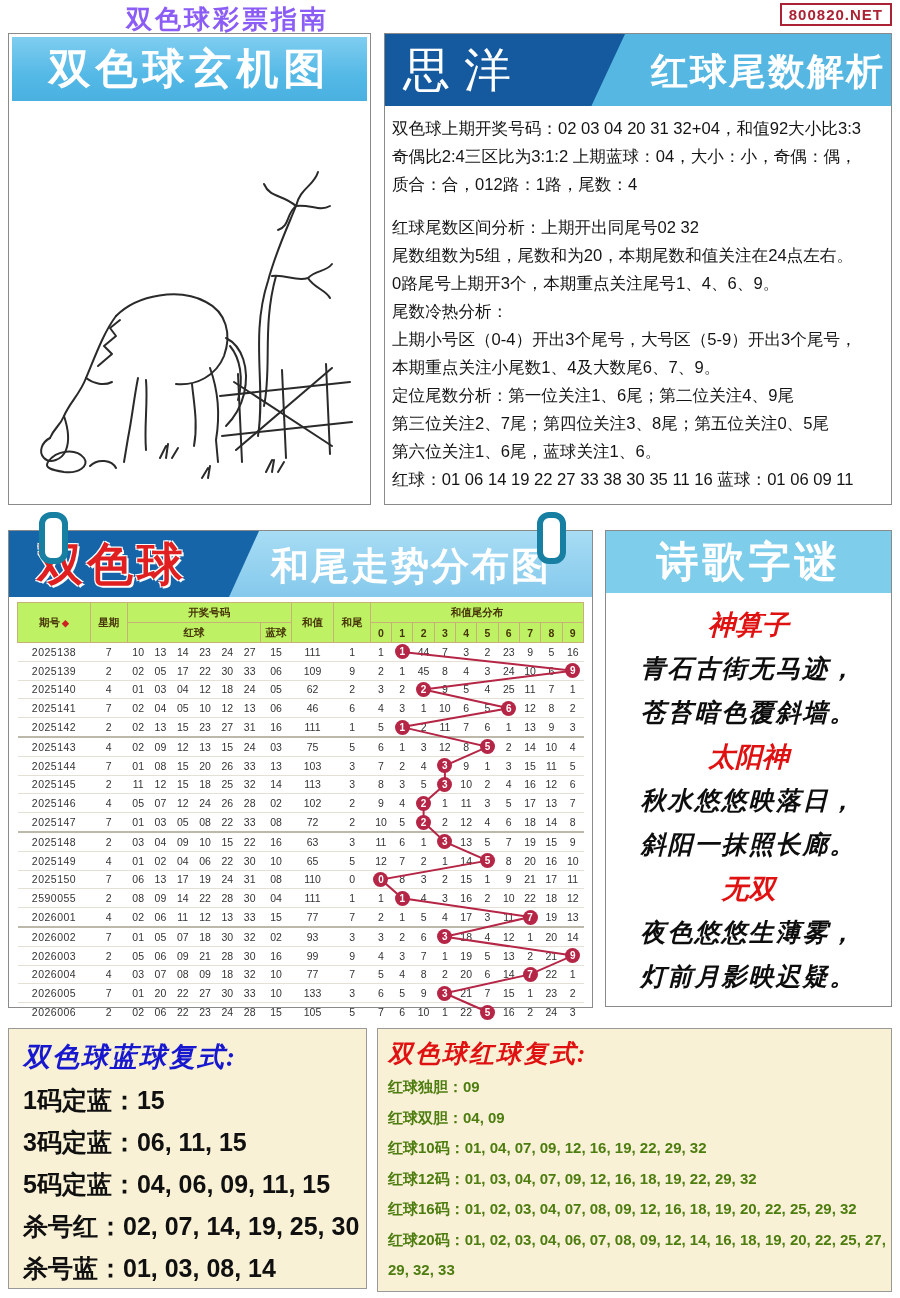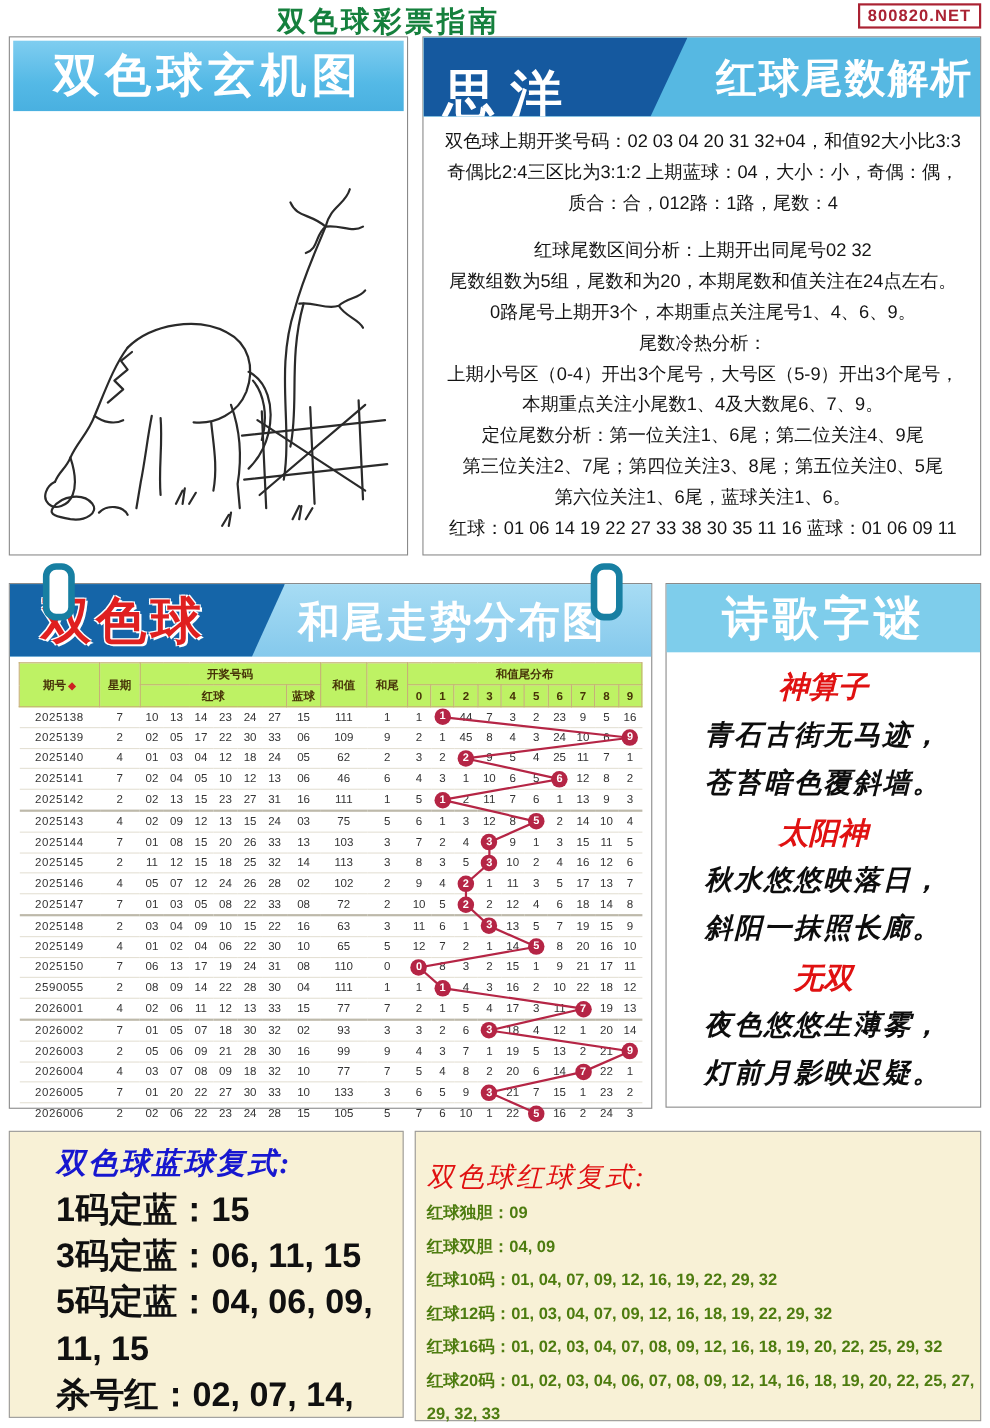--- a/index.html
+++ b/index.html
@@ -1,44 +1,44 @@
 <!DOCTYPE html>
 <html><head>
 <meta charset="utf-8">
 <style>
   html,body{margin:0;padding:0;background:#fff;}
   .page{position:relative;width:900px;height:1298px;background:#fff;overflow:hidden;
         font-family:"Liberation Sans",sans-serif;color:#111;}
 
   
-  .page-title{position:absolute;top:2px;left:0;width:455px;text-align:right;
-    font-size:26px;font-weight:bold;color:#15803d;letter-spacing:3px;}
+  .page-title{position:absolute;top:2px;left:0;width:455px;text-align:center;
+    font-size:26px;font-weight:bold;color:#8b5cf6;letter-spacing:3px;}
   .site-box{position:absolute;top:3px;right:8px;border:2px solid #a23;color:#a23;
     font-size:15px;font-weight:bold;padding:1px 7px;letter-spacing:1px;}
 
   
   .box{position:absolute;border:1px solid #8a8a8a;background:#fff;box-sizing:border-box;}
 
   
   .box-mystery{left:8px;top:33px;width:363px;height:472px;}
   .mystery-band{margin:3px 3px 0 3px;height:64px;line-height:64px;text-align:center;
     background:linear-gradient(180deg,#7fcdf0 0%,#54b9e6 60%,#49b0e0 100%);
     color:#fff;font-size:42px;font-weight:bold;letter-spacing:5px;}
   .horse-wrap{height:390px;display:flex;align-items:center;justify-content:center;}
 
   
   .box-analysis{left:384px;top:33px;width:508px;height:472px;}
   .analysis-band{position:relative;height:72px;background:#56b8e2;overflow:hidden;}
   .analysis-band .dark{position:absolute;left:0;top:0;height:100%;width:240px;
     background:#15599f;clip-path:polygon(0 0,100% 0,86% 100%,0 100%);}
-  .brand-text{position:absolute;left:18px;top:16px;height:72px;line-height:72px;color:#fff;
-    font-size:47px;font-weight:bold;letter-spacing:14px;z-index:2;}
+  .brand-text{position:absolute;left:18px;top:0;height:72px;line-height:72px;color:#fff;
+    font-size:47px;font-weight:normal;letter-spacing:14px;z-index:2;}
   .band-right-text{position:absolute;right:6px;top:0;height:72px;line-height:76px;color:#fff;
     font-size:37px;font-weight:bold;letter-spacing:2px;z-index:2;}
-  .analysis-body{padding:9px 5px 0 7px;text-align:center;}
+  .analysis-body{padding:9px 5px 0 7px;}
   .analysis-line{font-size:16.6px;line-height:28px;color:#141414;white-space:nowrap;}
   .analysis-line:nth-child(4){margin-top:15px;}
 
   
   .box-trend{left:8px;top:530px;width:585px;height:478px;}
   .clip{position:absolute;top:-19px;width:17px;height:40px;background:#fff;
     border:6px solid #177fa2;border-radius:12px;z-index:5;}
   .clip.c1{left:30px;} .clip.c2{left:528px;}
   .trend-band{position:relative;height:66px;background:linear-gradient(180deg,#a7dcf4,#85c9ec);overflow:hidden;}
   .trend-band .dark{position:absolute;left:0;top:0;height:100%;width:250px;
@@ -72,27 +72,27 @@
   .box-poem{left:605px;top:530px;width:287px;height:477px;}
   .poem-band{height:62px;line-height:62px;background:#7ecdeb;color:#fff;text-align:center;
     font-size:42px;font-weight:bold;letter-spacing:4px;}
   .poem-body{text-align:center;padding-top:10px;}
   .poem-name{color:#e01111;font-size:27px;font-weight:bold;font-style:italic;
     font-family:"Liberation Serif",serif;line-height:44px;}
   .poem-verse{color:#0d0d0d;font-size:25px;font-weight:bold;font-style:italic;
     font-family:"Liberation Serif",serif;line-height:44px;letter-spacing:2px;}
 
   
-  .box-blue{left:8px;top:1028px;width:359px;height:261px;background:#f8f1d6;border:1px solid #999;padding-left:28px;}
+  .box-blue{left:8px;top:1028px;width:359px;height:261px;background:#f8f1d6;border:1px solid #999;}
   .box-red{left:377px;top:1028px;width:515px;height:264px;background:#f8f1d6;border:1px solid #999;}
   .combo-title-blue{color:#1717cf;font-size:27px;font-weight:bold;font-style:italic;
     font-family:"Liberation Serif",serif;padding:10px 0 4px 14px;letter-spacing:2px;}
-  .combo-title-red{color:#e01111;font-size:25px;font-weight:normal;font-style:italic;
-    font-family:"Liberation Serif",serif;padding:8px 0 2px 10px;letter-spacing:2px;margin-top:16px;}
-  .combo-line-lg{font-size:31px;line-height:42px;color:#101010;padding-left:14px;font-weight:600;}
+  .combo-title-red{color:#e01111;font-size:25px;font-weight:bold;font-style:italic;
+    font-family:"Liberation Serif",serif;padding:8px 0 2px 10px;letter-spacing:2px;}
+  .combo-line-lg{font-size:25px;line-height:42px;color:#101010;padding-left:14px;font-weight:600;}
   .combo-line-sm{font-size:15px;line-height:30.5px;color:#4d7c0f;padding-left:10px;font-weight:bold;}
 
   svg.sketch{display:block;}
 </style>
 </head>
 <body>
 
 <div class="page">
 
   <div class="page-title">双色球彩票指南</div>

